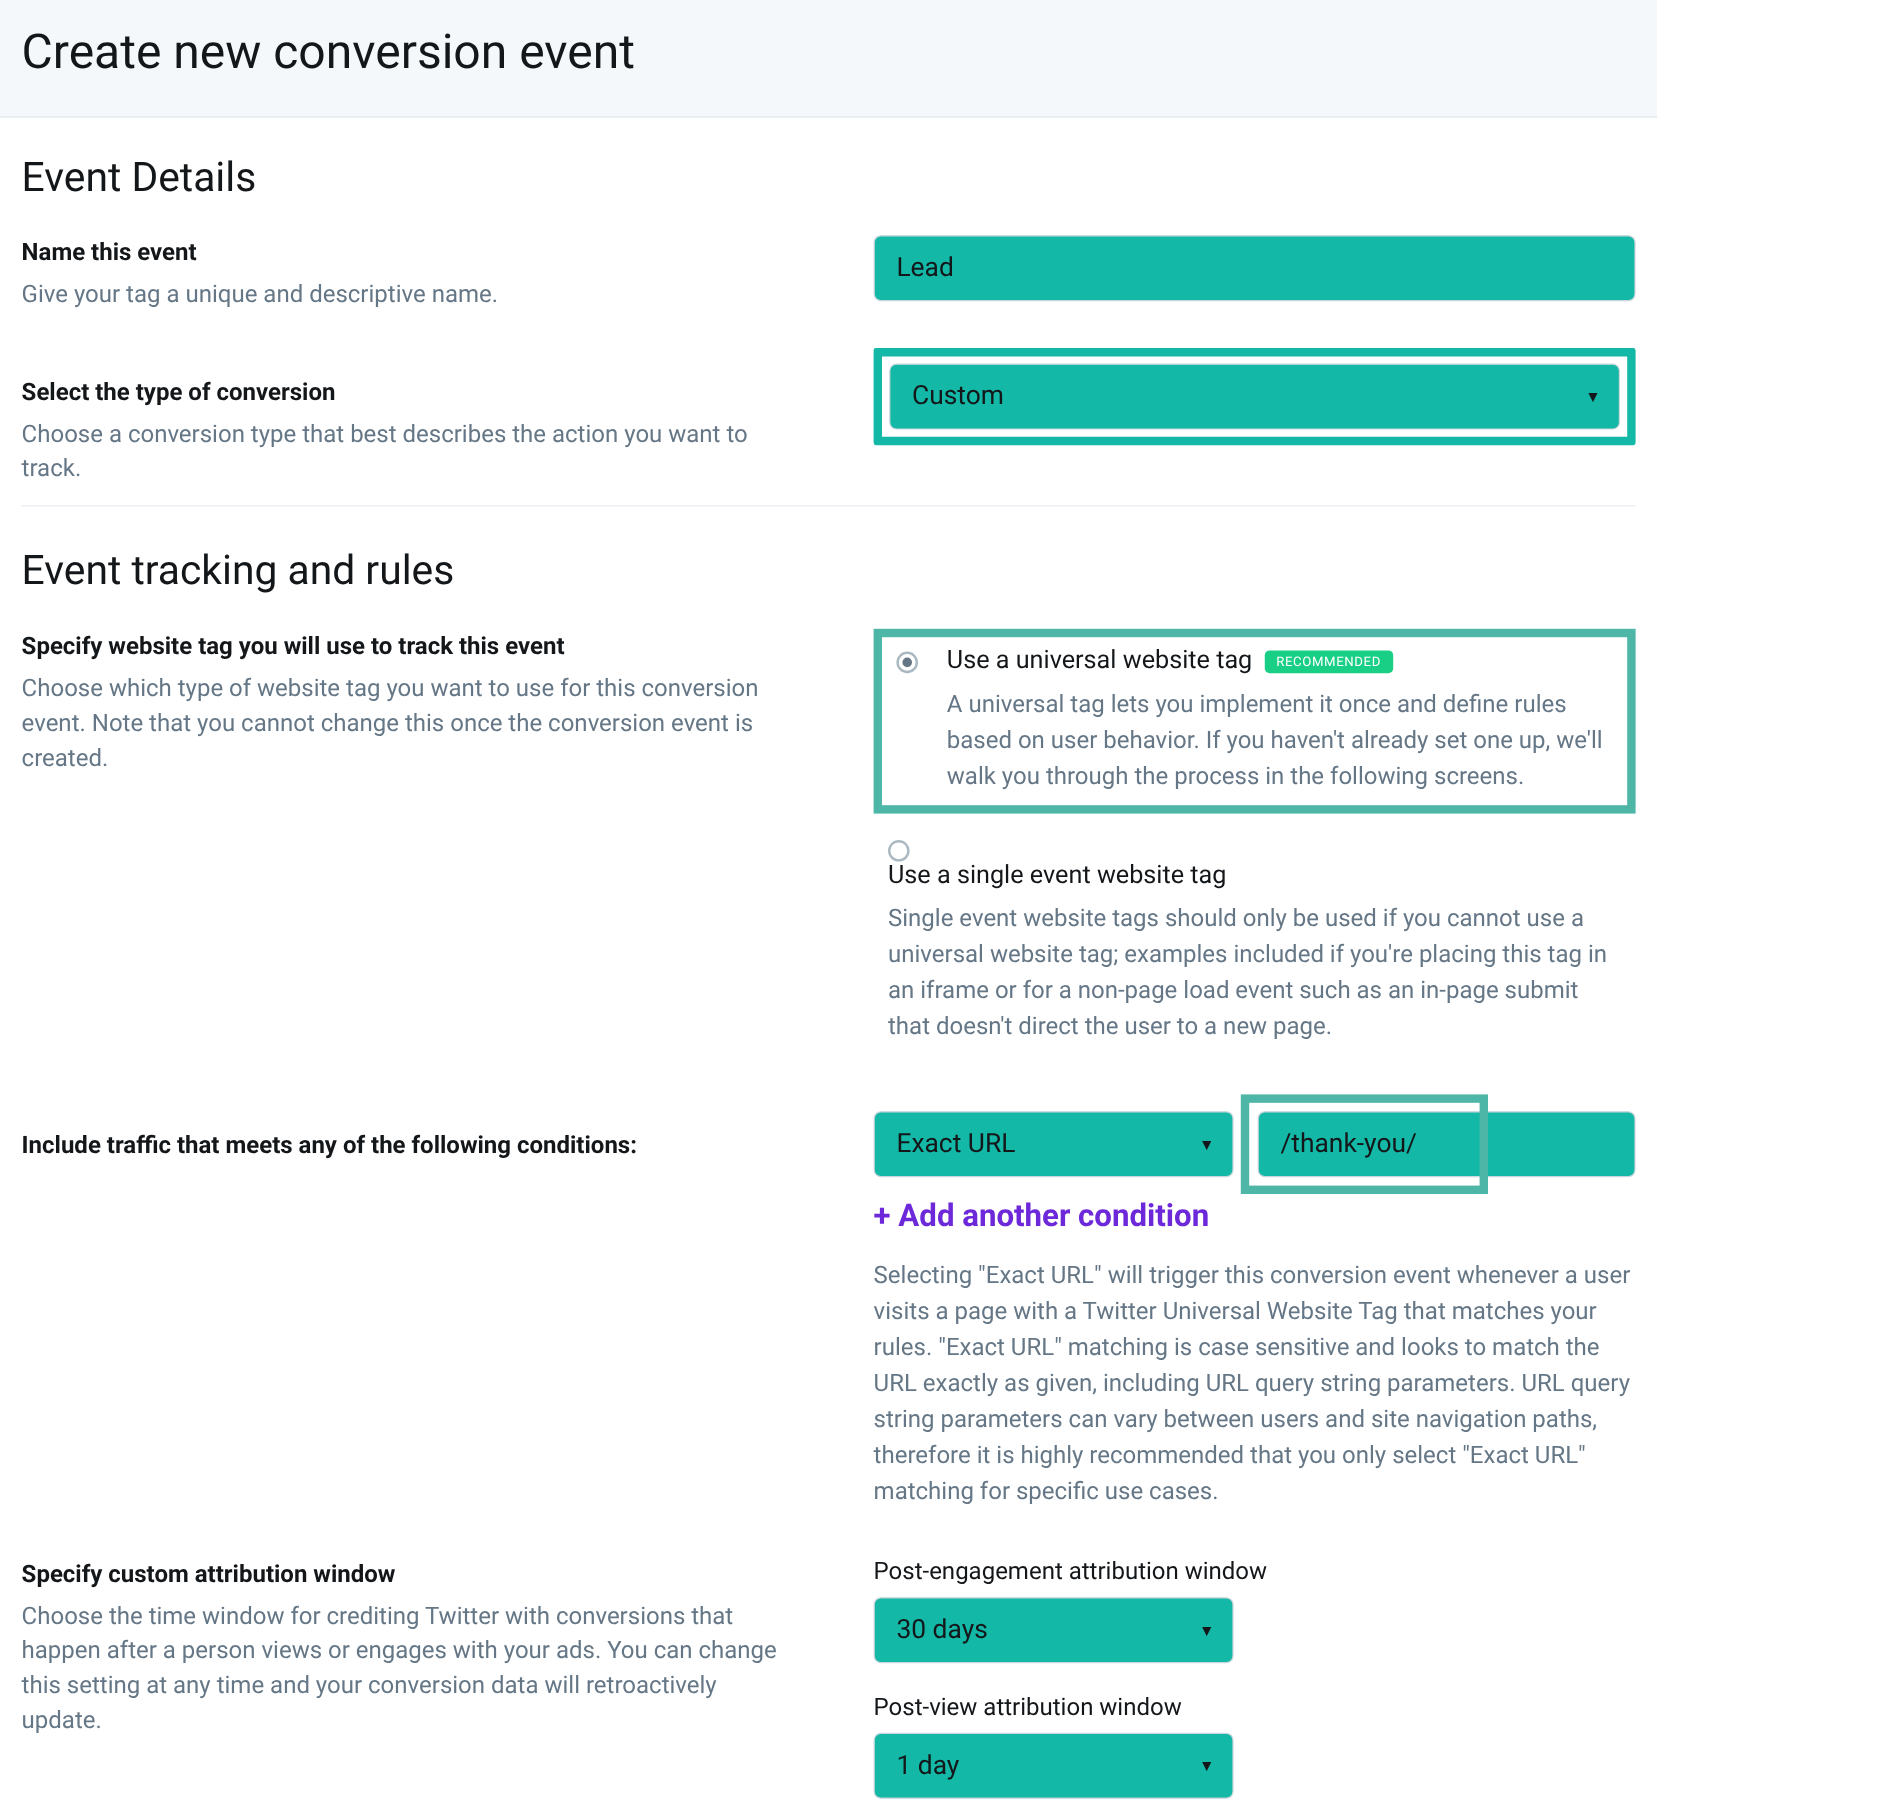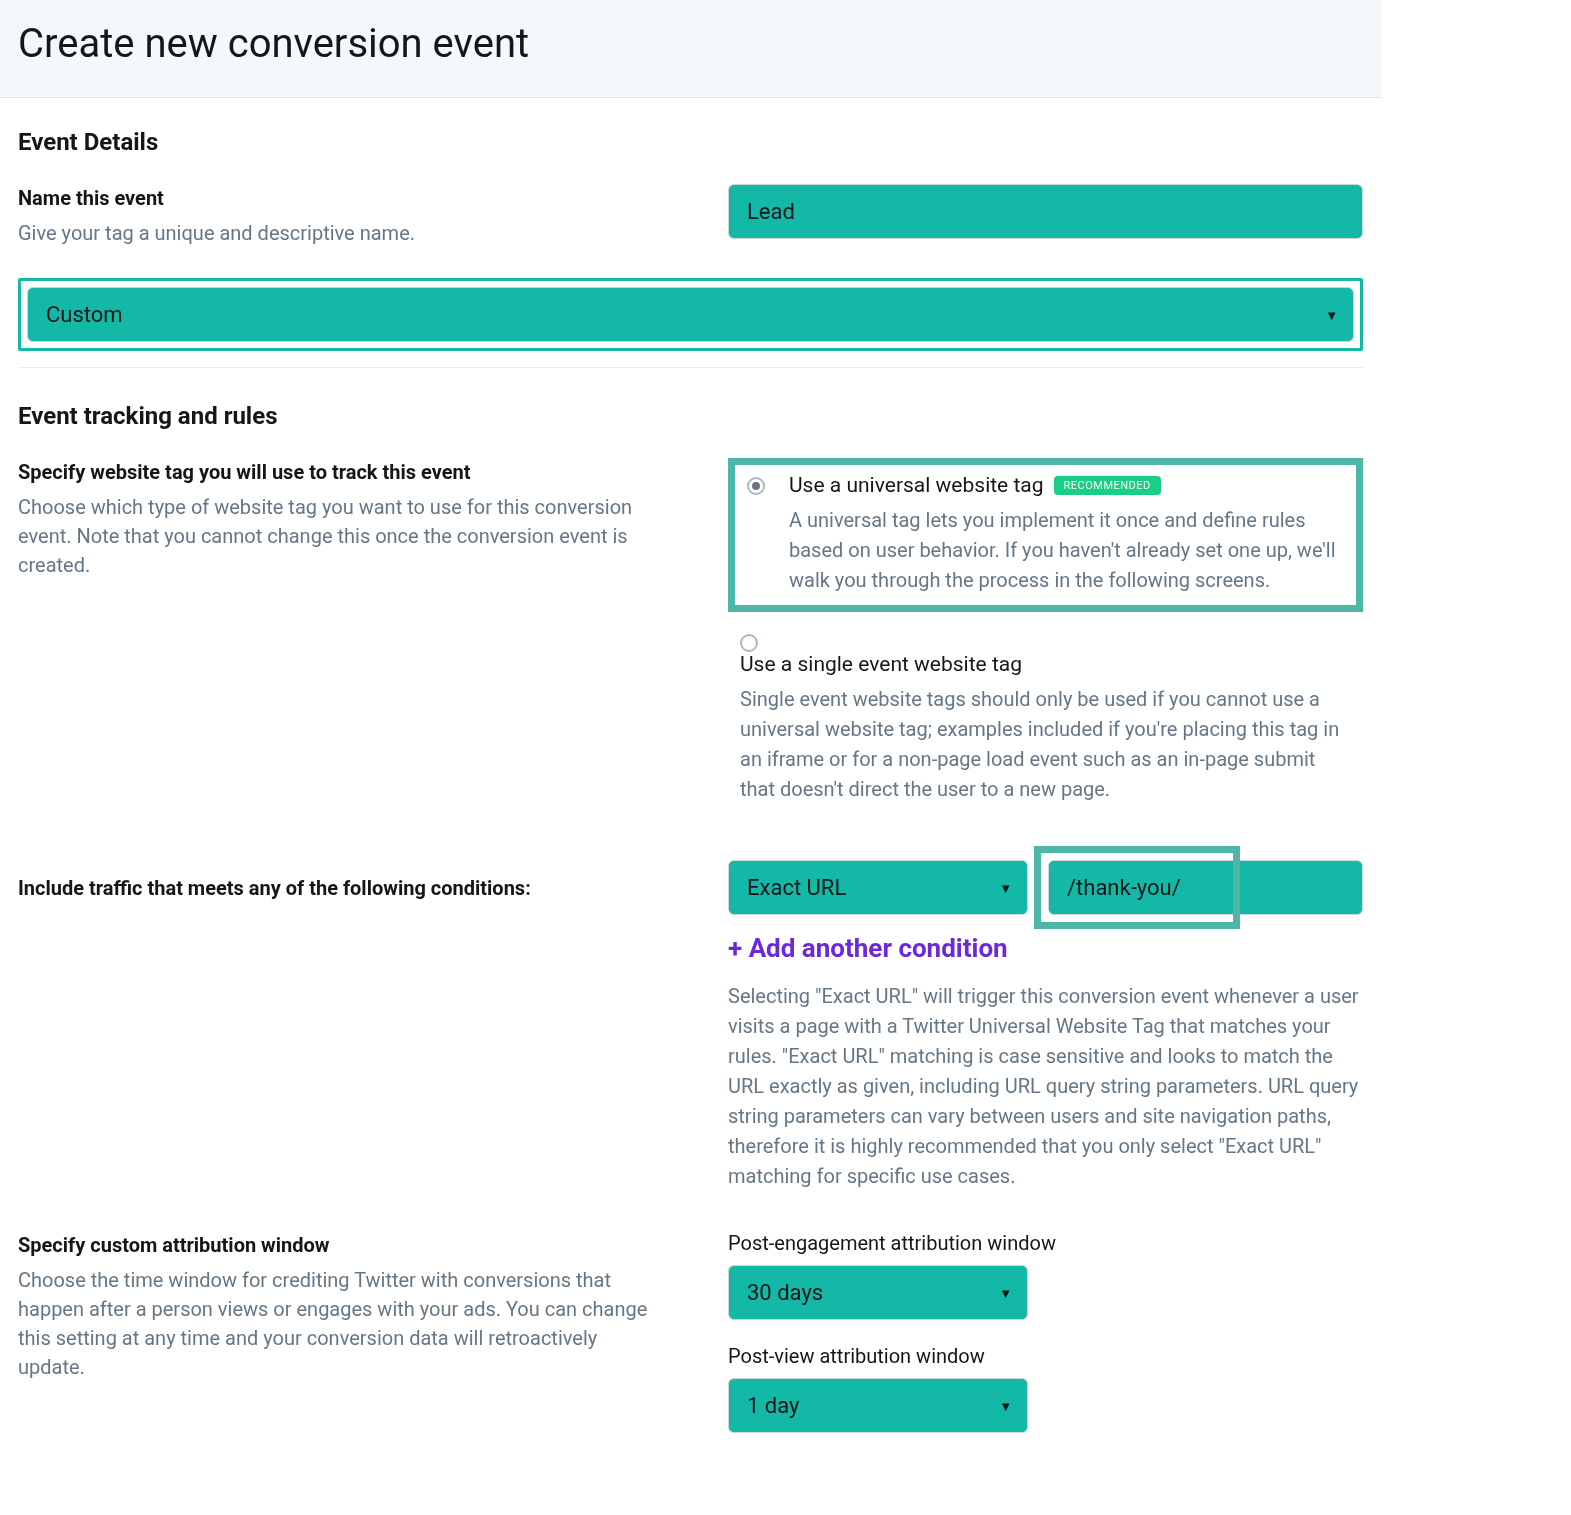--- a/index.html
+++ b/index.html
@@ -15,22 +15,22 @@
     border-bottom: 1px solid #e1e8ed;
     padding: 20px 18px 30px 18px;
   }
   .header-title {
     font-size: 40px;
     font-weight: 400;
     color: #14171a;
   }
   .content { padding: 30px 18px 60px 18px; }
   .section-title {
-    font-size: 24px;
-    font-weight: 700;
+    font-size: 34px;
+    font-weight: 400;
     color: #14171a;
     margin-bottom: 28px;
   }
   .row {
     display: flex;
     align-items: flex-start;
     margin-bottom: 30px;
     gap: 20px;
   }
   .left-col {
@@ -79,21 +79,21 @@
     pointer-events: none;
     font-size: 13px;
     color: #14171a;
   }
   .hr {
     border: none;
     border-top: 1px solid #e6ecf0;
     margin: 16px 0 34px 0;
   }
   .highlight-teal {
-    border: 3px solid #14b8a6;
+    border: 7px solid #14b8a6;
     border-radius: 2px;
   }
   .highlight-teal.pad-inner { padding: 6px; }
   .radio-option {
     display: flex;
     align-items: flex-start;
     margin-bottom: 26px;
   }
   .radio-dot {
     width: 18px;
@@ -200,20 +200,24 @@
       <div class="left-col">
         <div class="field-label">Name this event</div>
         <div class="field-help">Give your tag a unique and descriptive name.</div>
       </div>
       <div class="right-col">
         <input class="text-input" type="text" value="Lead" style="">
       </div>
     </div>
 
     <div class="row" style="margin-bottom:12px;">
+      <div class="left-col" style="padding-top:22px;">
+        <div class="field-label">Select the type of conversion</div>
+        <div class="field-help">Choose a conversion type that best describes the action you want to track.</div>
+      </div>
       <div class="right-col">
         <div class="highlight-teal pad-inner">
           <div class="select-wrapper">
             <div class="select-input">Custom</div>
             <span class="select-caret">▼</span>
           </div>
         </div>
       </div>
     </div>
 

